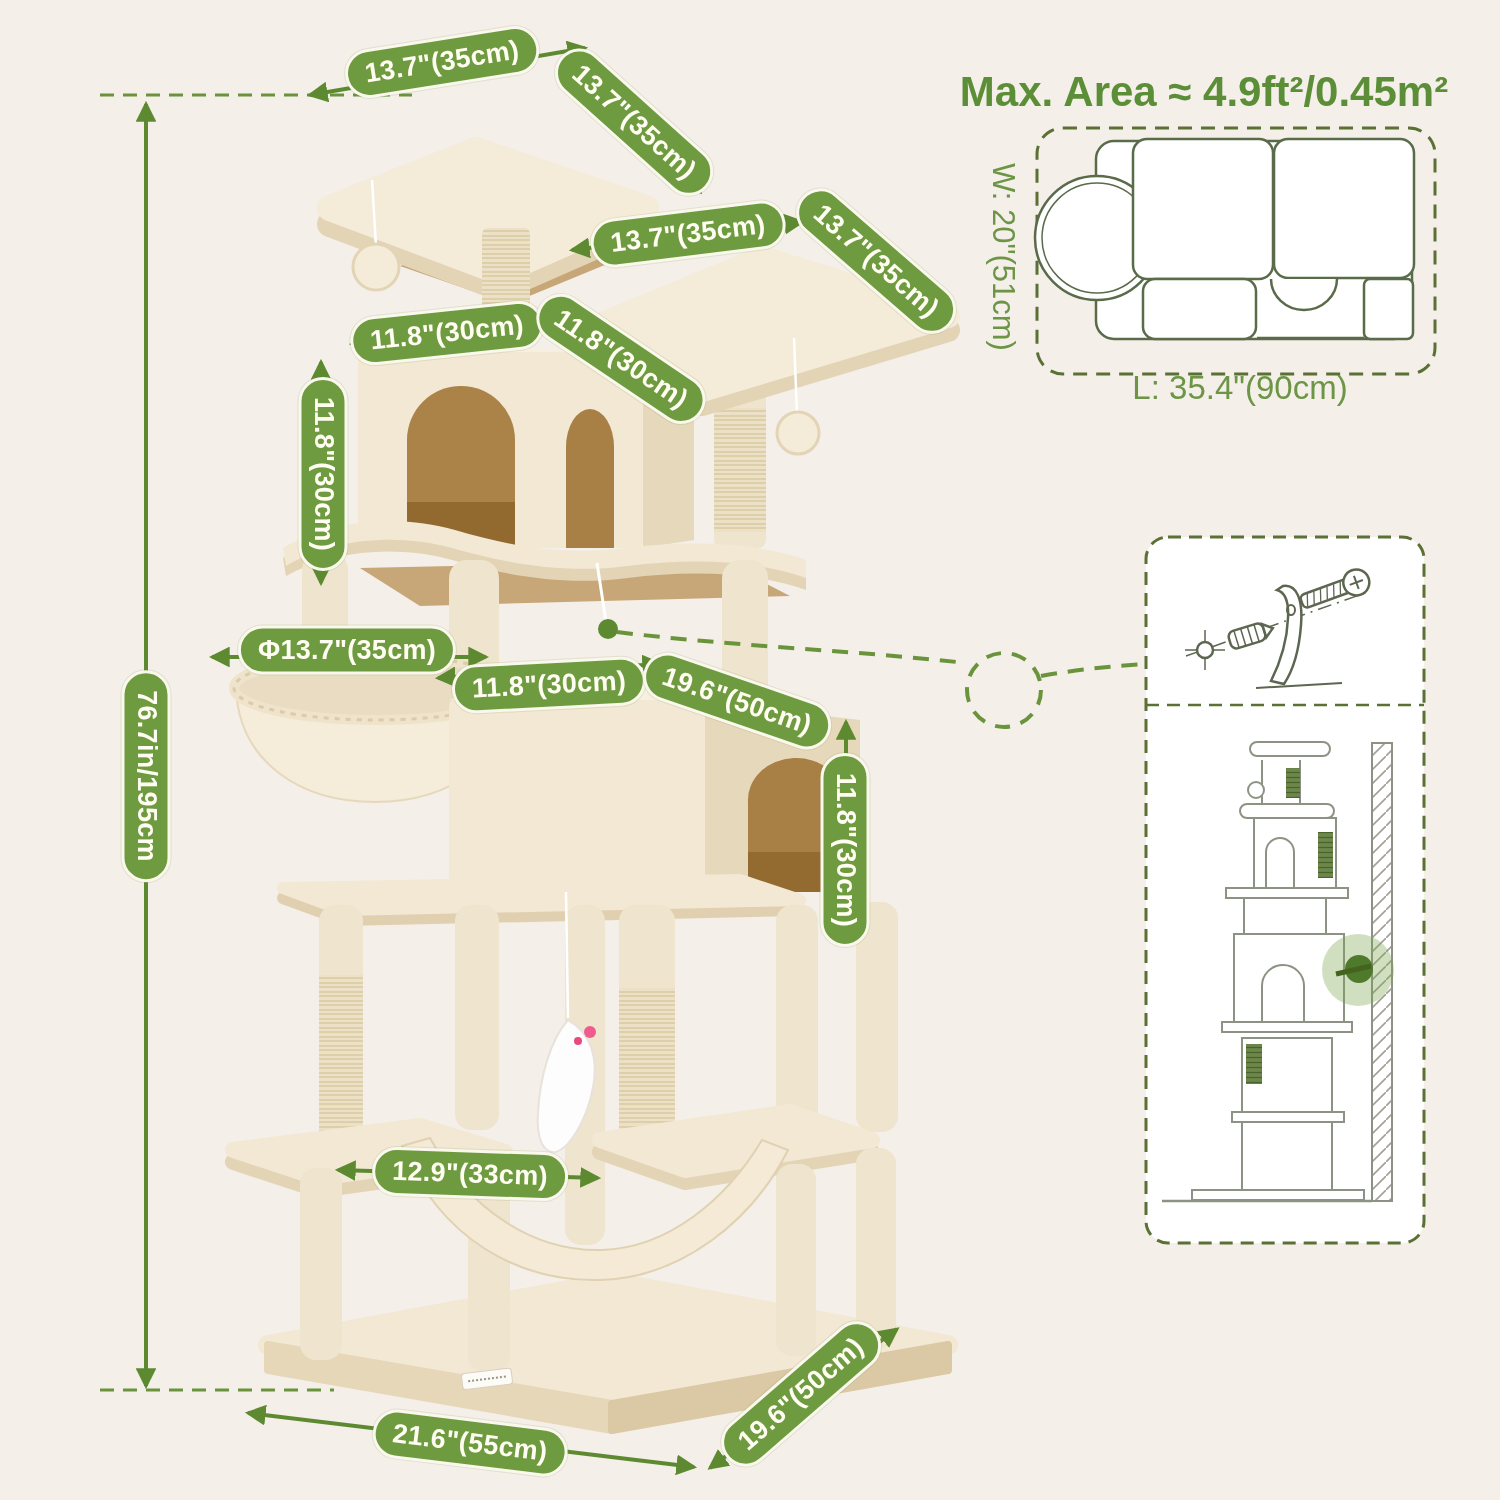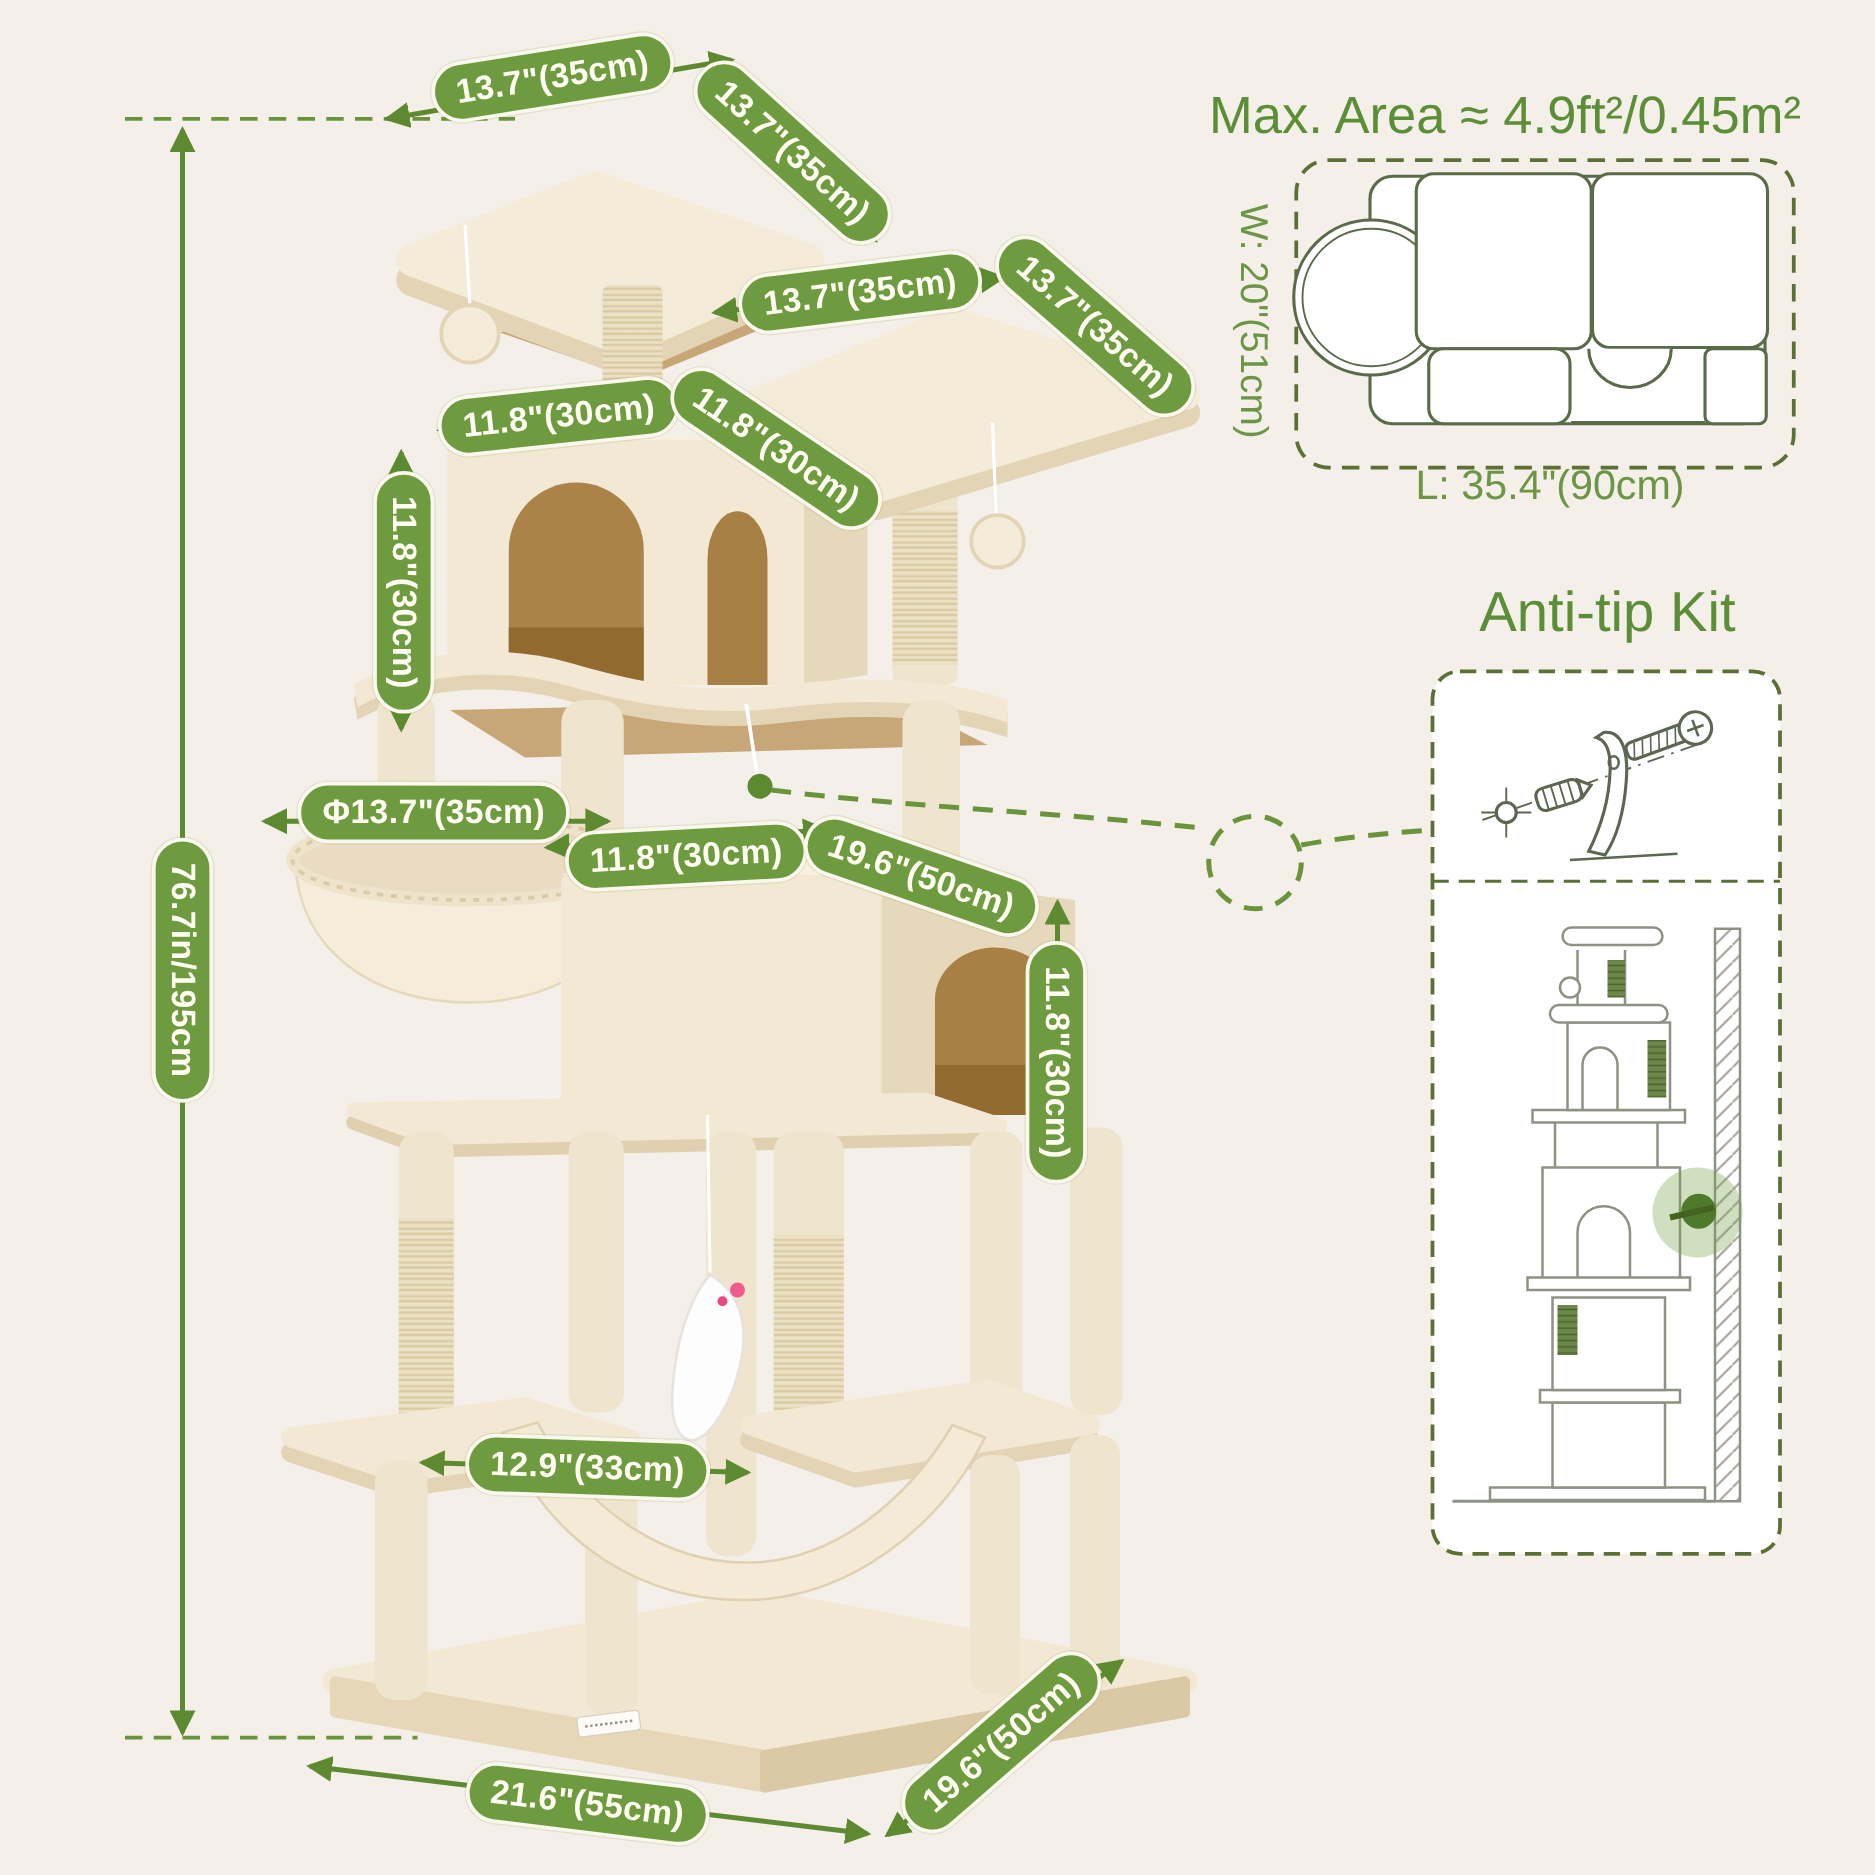--- a/index.html
+++ b/index.html
@@ -3,21 +3,21 @@
 <meta charset="utf-8">
 <style>
   html,body{margin:0;padding:0;background:#f4efe8;}
   .stage{position:relative;width:1500px;height:1500px;background:#f4efe8;overflow:hidden;
          font-family:"Liberation Sans",sans-serif;}
   .pill{position:absolute;left:var(--x);top:var(--y);
         transform:translate(-50%,-50%) rotate(var(--r,0deg));
         background:#6f9b40;color:#fffdf2;font-weight:700;font-size:27px;line-height:1;
         padding:8px 17px;border-radius:44px;border:3px solid #faf7ec;white-space:nowrap;
         letter-spacing:.3px;text-align:center;box-shadow:0 0 0 1px rgba(110,140,70,.15);}
-  .heading{position:absolute;color:#5c8e38;font-weight:400;white-space:nowrap;}
+  .heading{position:absolute;color:#5c8e38;font-weight:700;white-space:nowrap;}
   .max-area{left:958px;top:68px;width:492px;font-size:42px;text-align:center;}
   .anti-tip{left:1146px;top:464px;width:280px;font-size:45px;text-align:center;}
   .axis-label{position:absolute;color:#6d9546;font-weight:500;white-space:nowrap;}
   .w-label{left:1003px;top:257px;font-size:31px;transform:translate(-50%,-50%) rotate(90deg);}
   .l-label{left:1240px;top:388px;font-size:33px;transform:translate(-50%,-50%);}
 </style>
 </head>
 <body>
 
 <div class="stage">
@@ -255,15 +255,14 @@
   <div class="pill" style="--x:549px;--y:685px;--r:-3deg">11.8"(30cm)</div>
   <div class="pill" style="--x:737px;--y:701px;--r:19deg">19.6"(50cm)</div>
   <div class="pill" style="--x:845px;--y:850px;--r:90deg">11.8"(30cm)</div>
   <div class="pill" style="--x:470px;--y:1174px;--r:2deg">12.9"(33cm)</div>
   <div class="pill" style="--x:470px;--y:1443px;--r:7deg">21.6"(55cm)</div>
   <div class="pill" style="--x:801px;--y:1394px;--r:-41deg">19.6"(50cm)</div>
 
   <div class="heading max-area">Max. Area ≈ 4.9ft²/0.45m²</div>
   <div class="axis-label w-label">W: 20"(51cm)</div>
   <div class="axis-label l-label">L: 35.4"(90cm)</div>
-  <div class="heading anti-tip">Anti-tip Kit</div>
 
 </div>
 
 </body></html>

